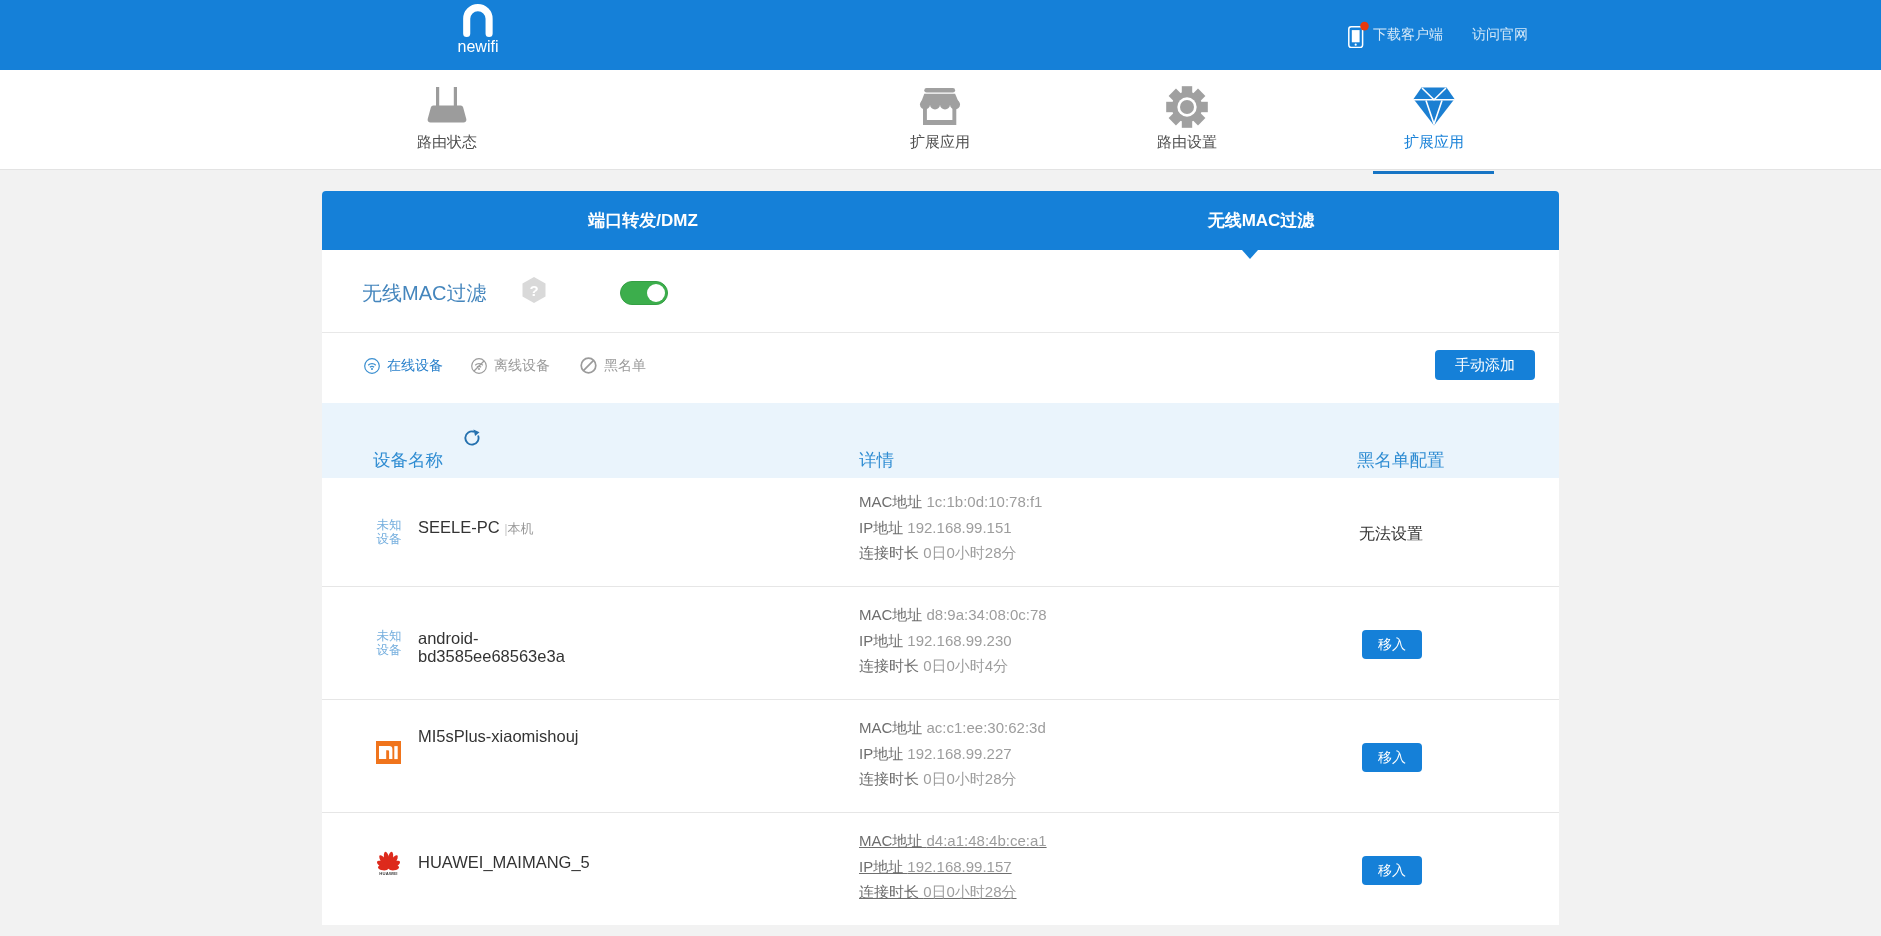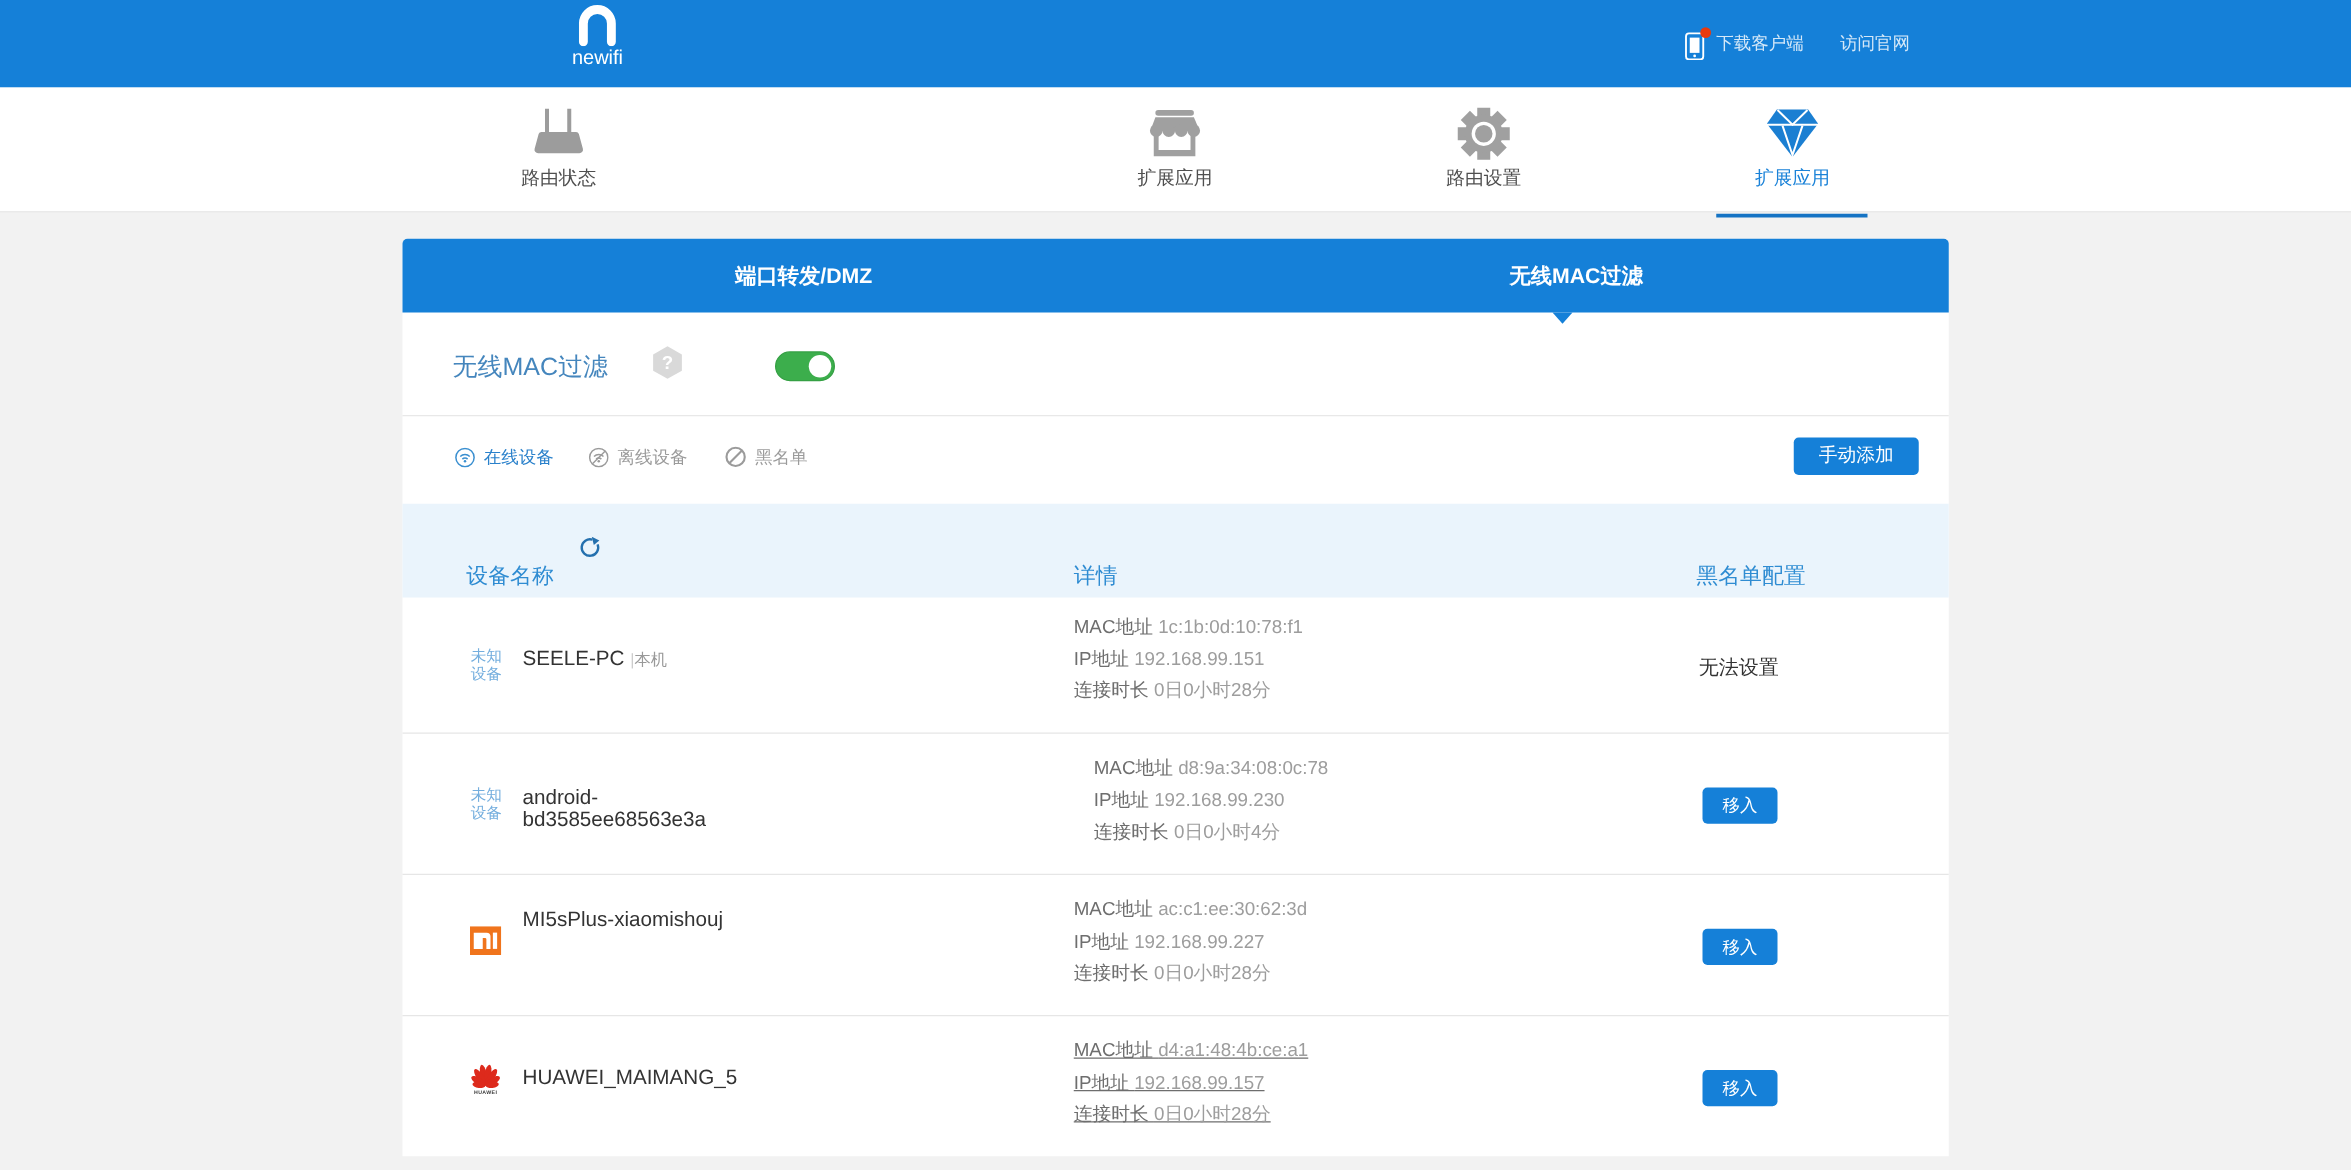--- a/index.html
+++ b/index.html
@@ -167,21 +167,21 @@
     <div class="details" style="top:11px;">
       <div>MAC地址 <i>1c:1b:0d:10:78:f1</i></div>
       <div>IP地址 <i>192.168.99.151</i></div>
       <div>连接时长 <i>0日0小时28分</i></div>
     </div>
     <div id="nofg" style="top:46px;">无法设置</div>
   </div>
   <div class="row" style="top:396px;height:113px;">
     <div class="badge" style="top:43px;">未知设备</div>
     <div class="name" style="top:42px;">android-<br>bd3585ee68563e3a</div>
-    <div class="details" style="top:15px;margin-left:16px;">
+    <div class="details" style="top:15px;">
       <div>MAC地址 <i>d8:9a:34:08:0c:78</i></div>
       <div>IP地址 <i>192.168.99.230</i></div>
       <div>连接时长 <i>0日0小时4分</i></div>
     </div>
     <div class="btn-in" style="top:43px;">移入</div>
   </div>
   <div class="row" style="top:509px;height:113px;">
     <svg class="abs" style="left:53.5px;top:41px;" width="25" height="23" viewBox="0 0 25 23">
       <rect width="25" height="23" fill="#f0741c"></rect>
       <path d="M3 18.1 V5.1 H13.3 A3.1 3.1 0 0 1 16.4 8.2 V18.1 H13.1 V10.4 A1.1 1.1 0 0 0 12 9.3 H10.2 V18.1 Z" fill="#fff"></path>

